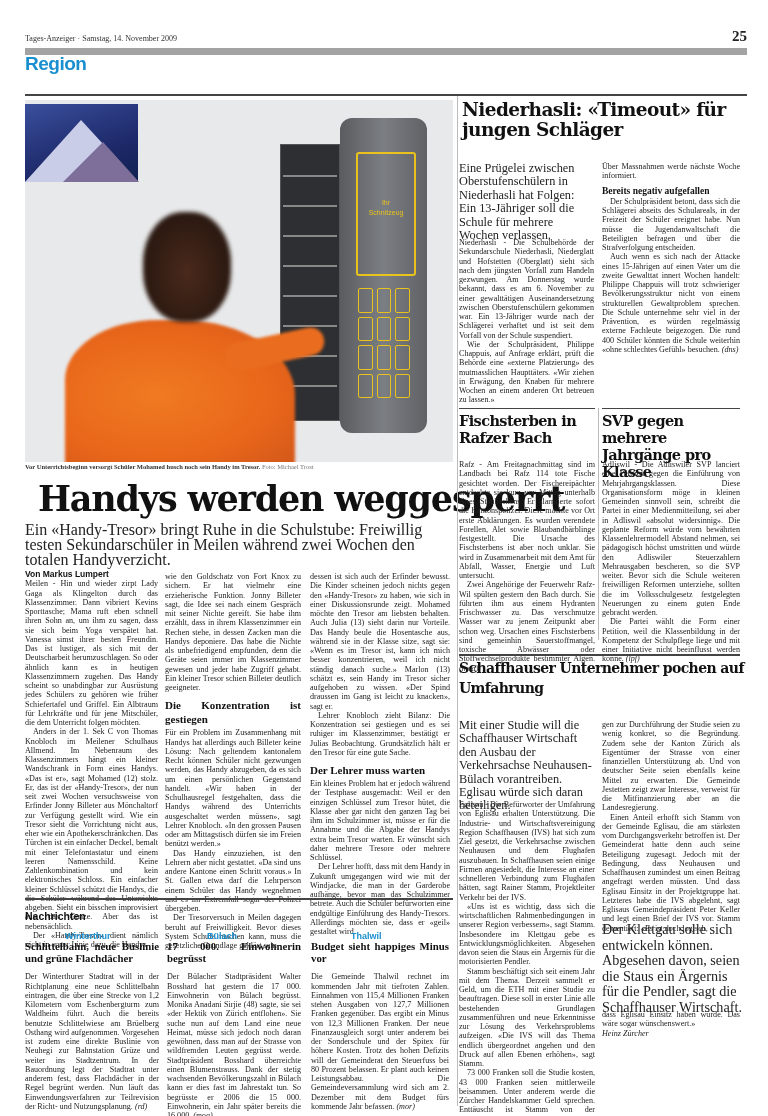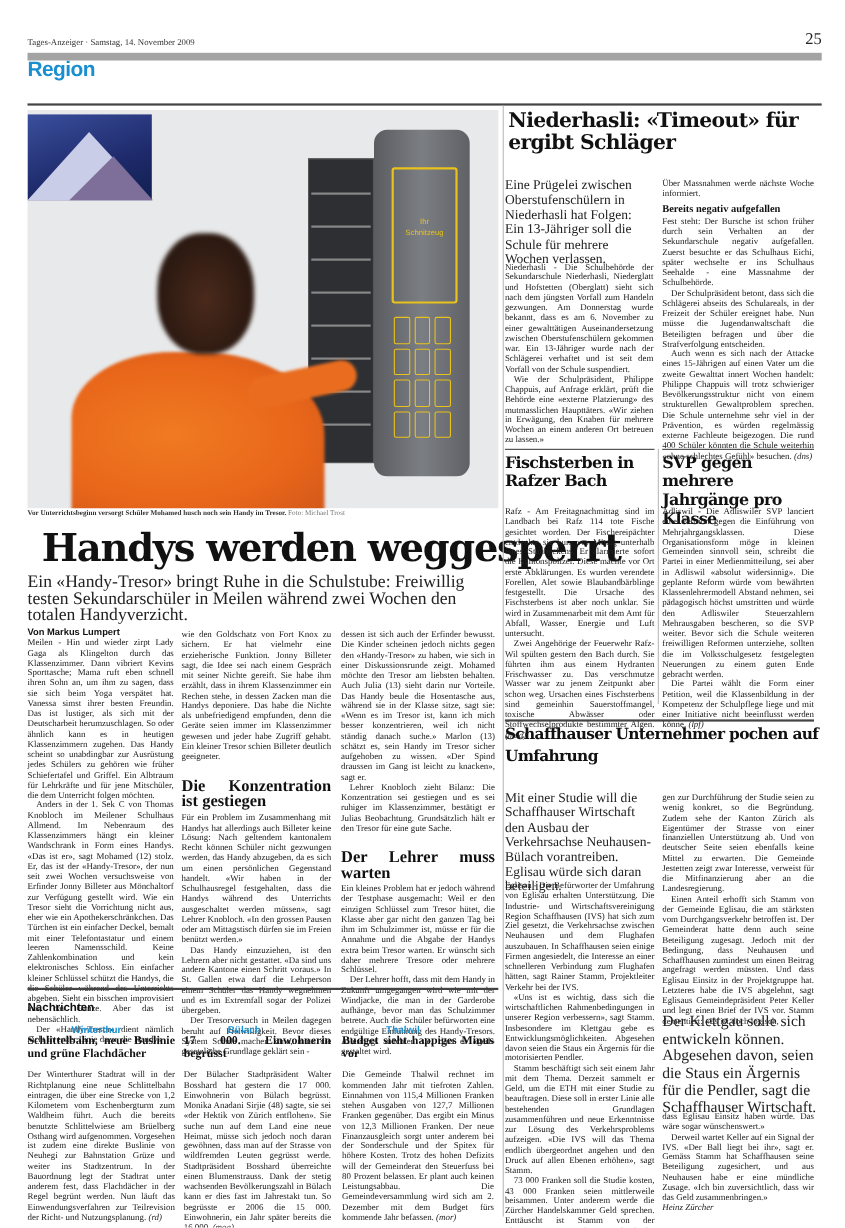--- a/index.html
+++ b/index.html
@@ -1,20 +1,20 @@
 <!DOCTYPE html>
 <html><head>
 <meta charset="utf-8">
 <style>
   html, body { margin: 0; padding: 0; background: #fff; }
   body { width: 768px; height: 1116px; position: relative; overflow: hidden; color: #1a1a1a; font-family: "DejaVu Serif", serif; }
   .abs { position: absolute; }
   .masthead { left: 25px; top: 28px; width: 722px; height: 20px; border-bottom: 7px solid #a3a3a3; }
   .masthead .pub { position: absolute; left: 0; top: 6px; font-family: "Liberation Serif", serif; font-size: 8px; color: #333; }
-  .masthead .page { position: absolute; right: 0; top: 0; font-family: "Liberation Serif", serif; font-size: 15px; color: #222; }
+  .masthead .page { position: absolute; right: 0; top: 0; font-family: "Liberation Serif", serif; font-size: 15px; color: #222; font-weight: bold; }
   .section { left: 25px; top: 53px; font-family: "Liberation Sans", sans-serif; font-weight: bold; font-size: 19px; color: #1a8fd0; letter-spacing: -0.5px; }
   .rule-top { left: 25px; top: 94px; width: 722px; height: 2px; background: #444; }
   .vrule { width: 1px; background: #bbb; }
 
   
   .photo { left: 25px; top: 100px; width: 428px; height: 362px; background: #e8e9ea; overflow: hidden; }
   .poster { position: absolute; left: 0; top: 4px; width: 113px; height: 78px; background: linear-gradient(160deg,#3a4f9c 0%,#1e2a6b 60%,#102050 100%); }
   .poster .mtn { position: absolute; left: 0; bottom: 0; width: 0; height: 0; border-left: 56px solid transparent; border-right: 57px solid transparent; border-bottom: 62px solid #c9cde8; }
   .poster .mtn2 { position: absolute; left: 38px; bottom: 0; width: 0; height: 0; border-left: 40px solid transparent; border-right: 36px solid transparent; border-bottom: 40px solid #7e6f9a; }
   .cabinet { position: absolute; left: 255px; top: 44px; width: 58px; height: 275px; background: #2d2f33; border: 1px solid #555; }
@@ -31,21 +31,21 @@
   .caption b { font-weight: bold; }
   .caption .credit { color: #777; }
 
   .headline { left: 38px; top: 478px; font-family: "DejaVu Serif", serif; font-weight: bold; font-size: 35px; letter-spacing: -1.2px; color: #111; white-space: nowrap; }
   .subhead { left: 25px; top: 522px; width: 430px; font-family: "Liberation Serif", serif; font-size: 16px; line-height: 15px; color: #222; }
 
   .col { font-family: "Liberation Serif", serif; font-size: 8.1px; line-height: 9.25px; text-align: justify; color: #222; hyphens: auto; }
   .col p { margin: 0; text-indent: 8px; }
   .col p.first { text-indent: 0; }
   .byline { font-family: Liberation Sans, sans-serif; font-weight: bold; font-size: 8.5px; color: #111; }
-  .sub { font-family: "Liberation Serif", serif; font-weight: bold; font-size: 15px; line-height: 14px; margin: 16px 0 2px; color: #111; }
+  .sub { font-family: "Liberation Serif", serif; font-weight: bold; font-size: 11px; line-height: 14px; margin: 6px 0 2px; color: #111; }
 
   .news-rule { left: 25px; top: 898px; width: 428px; height: 1.5px; background: #444; }
   .news-title { left: 25px; top: 910px; font-family: "Liberation Sans", sans-serif; font-weight: bold; font-size: 10.5px; color: #111; }
   .news-place { font-family: "Liberation Sans", sans-serif; font-weight: bold; font-size: 9px; color: #1a8fd0; margin-left: 40px; }
   .news-head { font-family: "Liberation Serif", serif; font-weight: bold; font-size: 10.8px; line-height: 11.5px; color: #111; margin-bottom: 8px; }
 
   .rhead { font-family: "DejaVu Serif", serif; font-weight: bold; color: #111; letter-spacing: -0.6px; }
   .lede { font-family: "Liberation Serif", serif; font-size: 12.3px; line-height: 13.4px; color: #222; }
   .kick { font-family: "Liberation Serif", serif; font-weight: bold; font-size: 9.5px; color: #111; margin: 6px 0 1px; }
   .quote { font-family: "Liberation Serif", serif; font-size: 14.2px; line-height: 15.5px; color: #222; }
@@ -143,30 +143,29 @@
   <p class="first"><span>Der Bülacher Stadtpräsident Walter Bosshard hat gestern die 17 000. Einwohnerin von Bülach begrüsst. Monika Anadani Sirjie (48) sagte, sie sei «der Hektik von Zürich entflohen». Sie suche nun auf dem Land eine neue Heimat, müsse sich jedoch noch daran gewöhnen, dass man auf der Strasse von wildfremden Leuten gegrüsst werde. Stadtpräsident Bosshard überreichte einen Blumenstrauss. Dank der stetig wachsenden Bevölkerungszahl in Bülach kann er dies fast im Jahrestakt tun. So begrüsste er 2006 die 15 000. Einwohnerin, ein Jahr später bereits die 16 000.</span> <i>(moa)</i></p>
 </div>
 <div class="abs col" style="left:311px; top:932px; width:138px;">
   <div class="news-place">Thalwil</div>
   <div class="news-head">Budget sieht happiges Minus vor</div>
   <p class="first"><span>Die Gemeinde Thalwil rechnet im kommenden Jahr mit tiefroten Zahlen. Einnahmen von 115,4 Millionen Franken stehen Ausgaben von 127,7 Millionen Franken gegenüber. Das ergibt ein Minus von 12,3 Millionen Franken. Der neue Finanzausgleich sorgt unter anderem bei der Sonderschule und der Spitex für höhere Kosten. Trotz des hohen Defizits will der Gemeinderat den Steuerfuss bei 80 Prozent belassen. Er plant auch keinen Leistungsabbau. Die Gemeindeversammlung wird sich am 2. Dezember mit dem Budget fürs kommende Jahr befassen.</span> <i>(mor)</i></p>
 </div>
 
 <div class="abs vrule" style="left:457px; top:96px; height:1010px;"></div>
 
-<div class="abs rhead" style="left:457px; top:100px; width:290px; font-size:18.5px; line-height:20px; padding-left:5px;">Niederhasli: «Timeout» für ergibt Schläger</div>
+<div class="abs rhead" style="left:457px; top:100px; width:290px; font-size:18.5px; line-height:20px; padding-left:5px;">Niederhasli: «Timeout» für jungen Schläger</div>
 <div class="abs lede" style="left:459px; top:162px; width:135px;">Eine Prügelei zwischen Oberstufenschülern in Niederhasli hat Folgen: Ein 13-Jähriger soll die Schule für mehrere Wochen verlassen.</div>
 <div class="abs col" style="left:459px; top:238px; width:135px;">
   <p class="first">Niederhasli - Die Schulbehörde der Sekundarschule Niederhasli, Niederglatt und Hofstetten (Oberglatt) sieht sich nach dem jüngsten Vorfall zum Handeln gezwungen. Am Donnerstag wurde bekannt, dass es am 6. November zu einer gewalttätigen Auseinandersetzung zwischen Oberstufenschülern gekommen war. Ein 13-Jähriger wurde nach der Schlägerei verhaftet und ist seit dem Vorfall von der Schule suspendiert.</p>
   <p>Wie der Schulpräsident, Philippe Chappuis, auf Anfrage erklärt, prüft die Behörde eine «externe Platzierung» des mutmasslichen Haupttäters. «Wir ziehen in Erwägung, den Knaben für mehrere Wochen an einem anderen Ort betreuen zu lassen.»</p>
 </div>
 <div class="abs col" style="left:602px; top:162px; width:138px;">
   <p class="first">Über Massnahmen werde nächste Woche informiert.</p>
   <div class="kick">Bereits negativ aufgefallen</div>
-  <p class="first">Fest steht: Der Bursche ist schon früher durch sein Verhalten an der Sekundarschule negativ aufgefallen. Zuerst besuchte er das Schulhaus Eichi, später wechselte er ins Schulhaus Seehalde - eine Massnahme der Schulbehörde.</p>
   <p>Der Schulpräsident betont, dass sich die Schlägerei abseits des Schulareals, in der Freizeit der Schüler ereignet habe. Nun müsse die Jugendanwaltschaft die Beteiligten befragen und über die Strafverfolgung entscheiden.</p>
   <p><span>Auch wenn es sich nach der Attacke eines 15-Jährigen auf einen Vater um die zweite Gewalttat innert Wochen handelt: Philippe Chappuis will trotz schwieriger Bevölkerungsstruktur nicht von einem strukturellen Gewaltproblem sprechen. Die Schule unternehme sehr viel in der Prävention, es würden regelmässig externe Fachleute beigezogen. Die rund 400 Schüler könnten die Schule weiterhin «ohne schlechtes Gefühl» besuchen.</span> <i>(dns)</i></p>
 </div>
 
 <div class="abs hr-dark" style="left:459px; top:408px; width:136px; height:1px;"></div>
 <div class="abs rhead" style="left:459px; top:412px; width:140px; font-size:14.5px; line-height:17px;">Fischsterben in Rafzer Bach</div>
 <div class="abs col" style="left:459px; top:460px; width:136px;">
   <p class="first">Rafz - Am Freitagnachmittag sind im Landbach bei Rafz 114 tote Fische gesichtet worden. Der Fischereipächter entdeckte sie kurz vor Mittag unterhalb eines Staubeckens. Er alarmierte sofort die Kantonspolizei. Diese machte vor Ort erste Abklärungen. Es wurden verendete Forellen, Alet sowie Blaubandbärblinge festgestellt. Die Ursache des Fischsterbens ist aber noch unklar. Sie wird in Zusammenarbeit mit dem Amt für Abfall, Wasser, Energie und Luft untersucht.</p>
   <p><span>Zwei Angehörige der Feuerwehr Rafz-Wil spülten gestern den Bach durch. Sie führten ihm aus einem Hydranten Frischwasser zu. Das verschmutze Wasser war zu jenem Zeitpunkt aber schon weg. Ursachen eines Fischsterbens sind gemeinhin Sauerstoffmangel, toxische Abwässer oder Stoffwechselprodukte bestimmter Algen.</span> <i>(moa)</i></p>
 </div>
@@ -188,15 +187,14 @@
   <p>Stamm beschäftigt sich seit einem Jahr mit dem Thema. Derzeit sammelt er Geld, um die ETH mit einer Studie zu beauftragen. Diese soll in erster Linie alle bestehenden Grundlagen zusammenführen und neue Erkenntnisse zur Lösung des Verkehrsproblems aufzeigen. «Die IVS will das Thema endlich übergeordnet angehen und den Druck auf allen Ebenen erhöhen», sagt Stamm.</p>
   <p>73 000 Franken soll die Studie kosten, 43 000 Franken seien mittlerweile beisammen. Unter anderem werde die Zürcher Handelskammer Geld sprechen. Enttäuscht ist Stamm von der Planungsgruppe Zürcher Unterland, die eine Beteiligung ablehnt. Die Grundla-</p>
 </div>
 <div class="abs col" style="left:602px; top:720px; width:138px;">
   <p class="first">gen zur Durchführung der Studie seien zu wenig konkret, so die Begründung. Zudem sehe der Kanton Zürich als Eigentümer der Strasse von einer finanziellen Unterstützung ab. Und von deutscher Seite seien ebenfalls keine Mittel zu erwarten. Die Gemeinde Jestetten zeigt zwar Interesse, verweist für die Mitfinanzierung aber an die Landesregierung.</p>
   <p>Einen Anteil erhofft sich Stamm von der Gemeinde Eglisau, die am stärksten vom Durchgangsverkehr betroffen ist. Der Gemeinderat hatte denn auch seine Beteiligung zugesagt. Jedoch mit der Bedingung, dass Neuhausen und Schaffhausen zumindest um einen Beitrag angefragt werden müssten. Und dass Eglisau Einsitz in der Projektgruppe hat. Letzteres habe die IVS abgelehnt, sagt Eglisaus Gemeindepräsident Peter Keller und legt einen Brief der IVS vor. Stamm dementiert: «Es ist doch logisch,</p>
 </div>
 <div class="abs quote" style="left:602px; top:922px; width:140px;">Der Klettgau solle sich entwickeln können. Abgesehen davon, seien die Staus ein Ärgernis für die Pendler, sagt die Schaffhauser Wirtschaft.</div>
 <div class="abs col" style="left:602px; top:1010px; width:138px;">
   <p class="first">dass Eglisau Einsitz haben würde. Das wäre sogar wünschenswert.»</p>
-  <p>Derweil wartet Keller auf ein Signal der IVS. «Der Ball liegt bei ihr», sagt er. Gemäss Stamm hat Schaffhausen seine Beteiligung zugesichert, und aus Neuhausen habe er eine mündliche Zusage. «Ich bin zuversichtlich, dass wir das Geld zusammenbringen.»</p>
   <div class="author">Heinz Zürcher</div>
 </div>
 
 </body></html>

